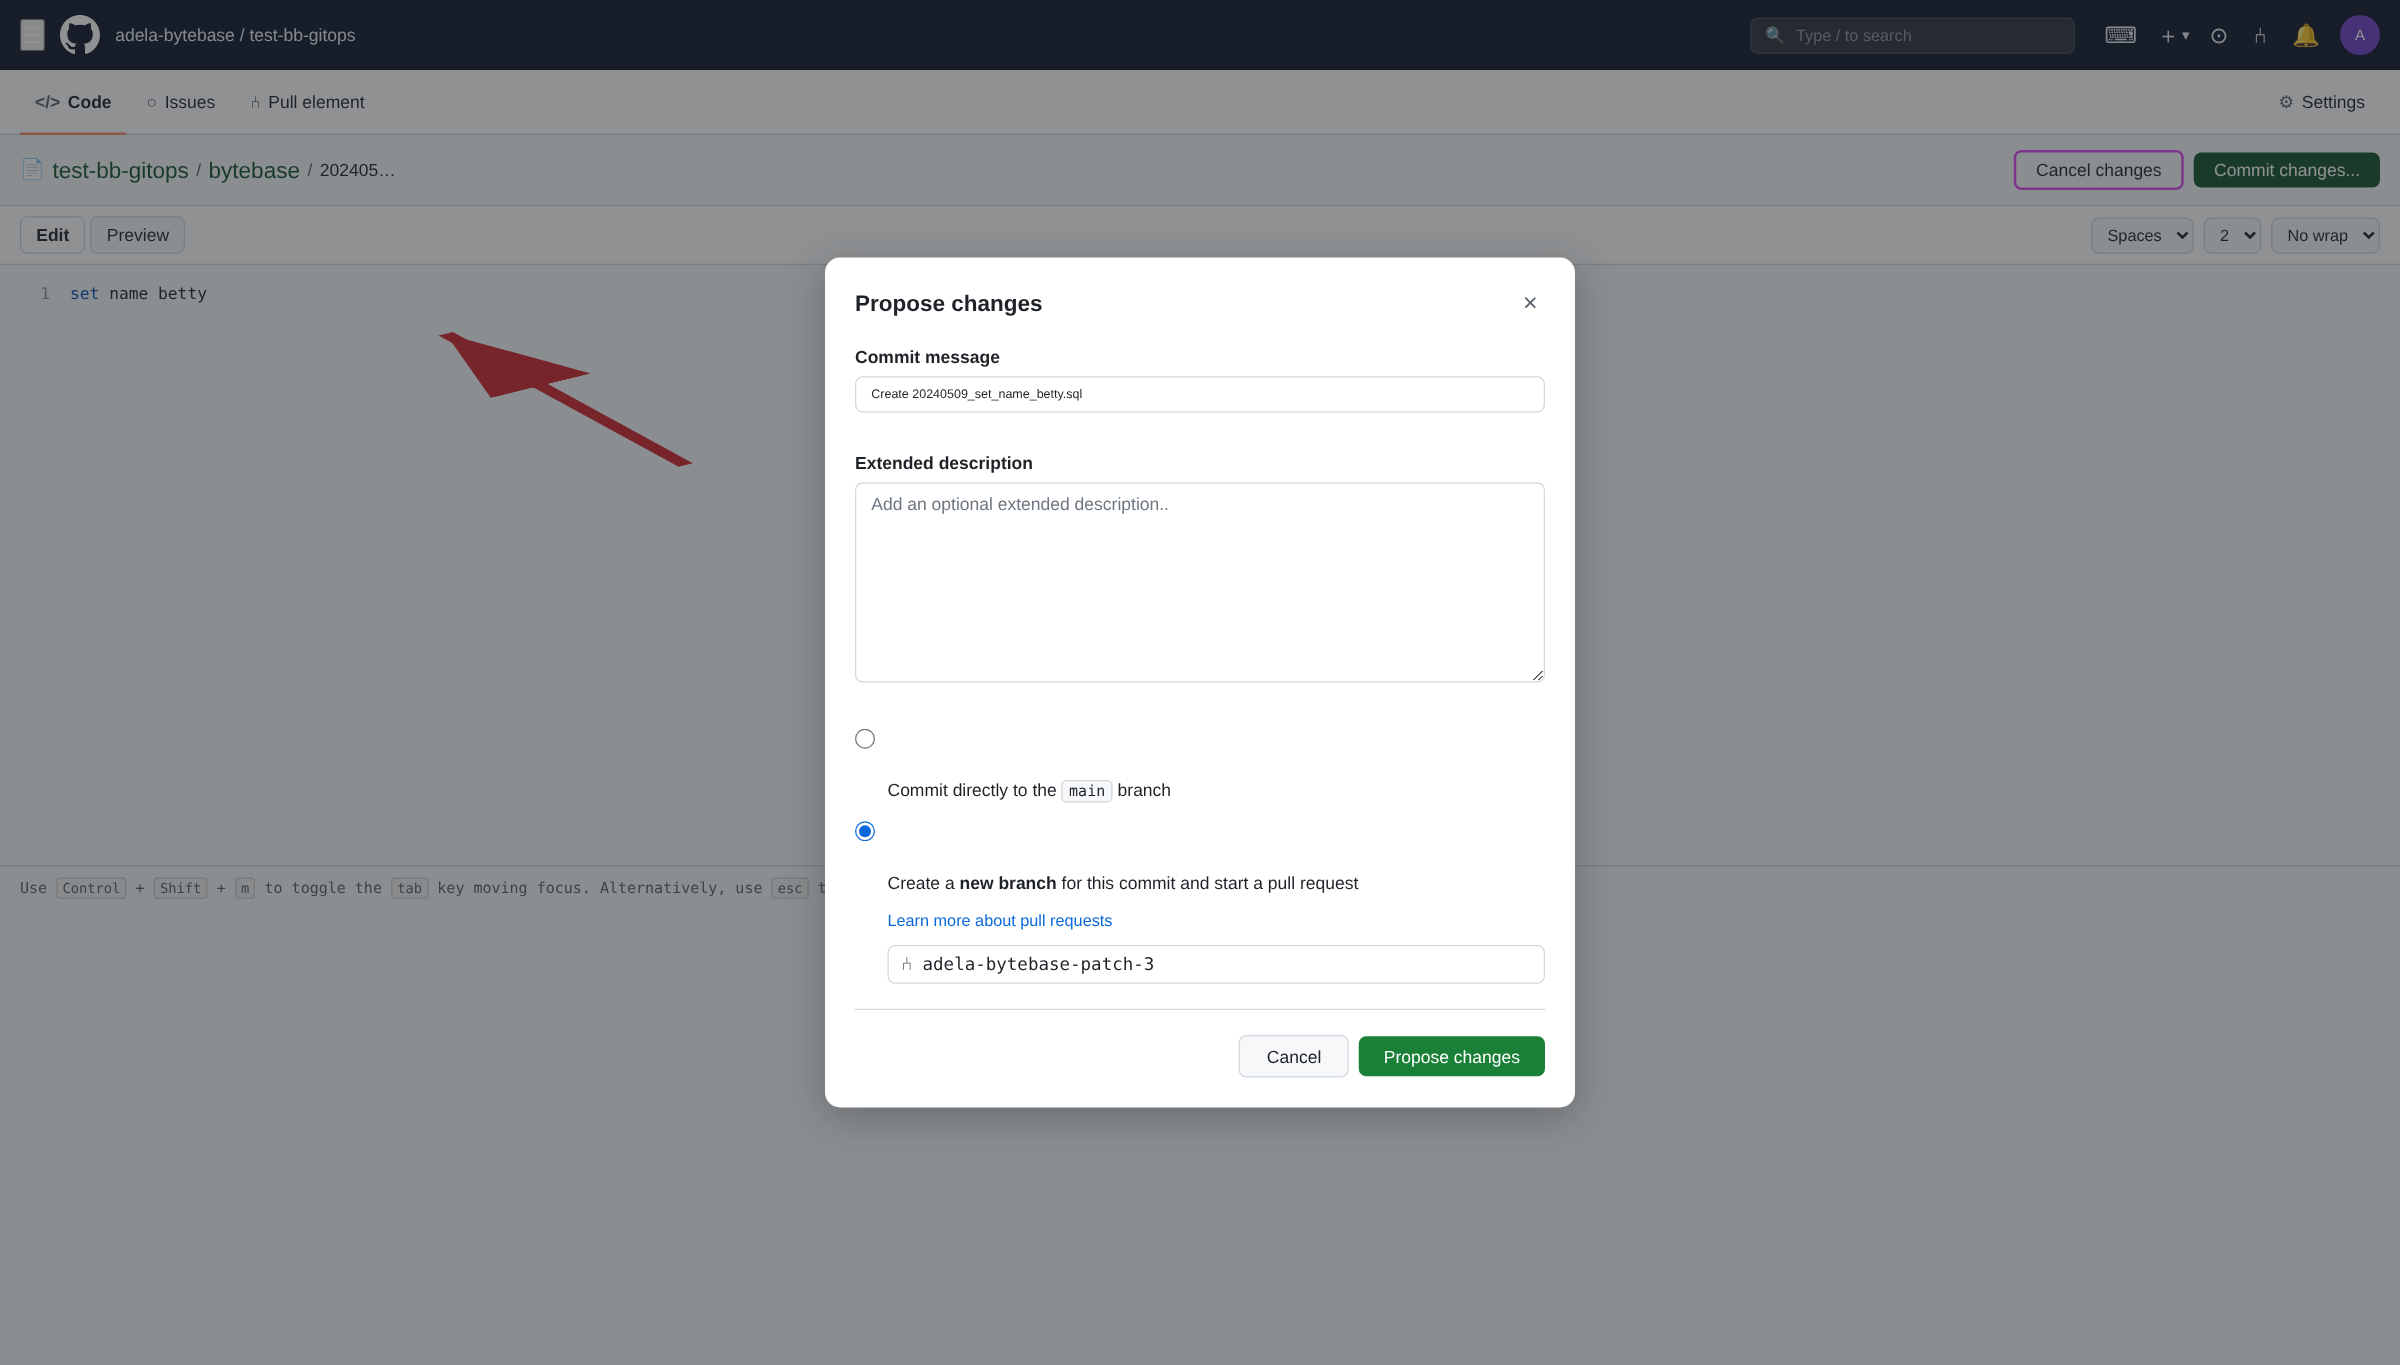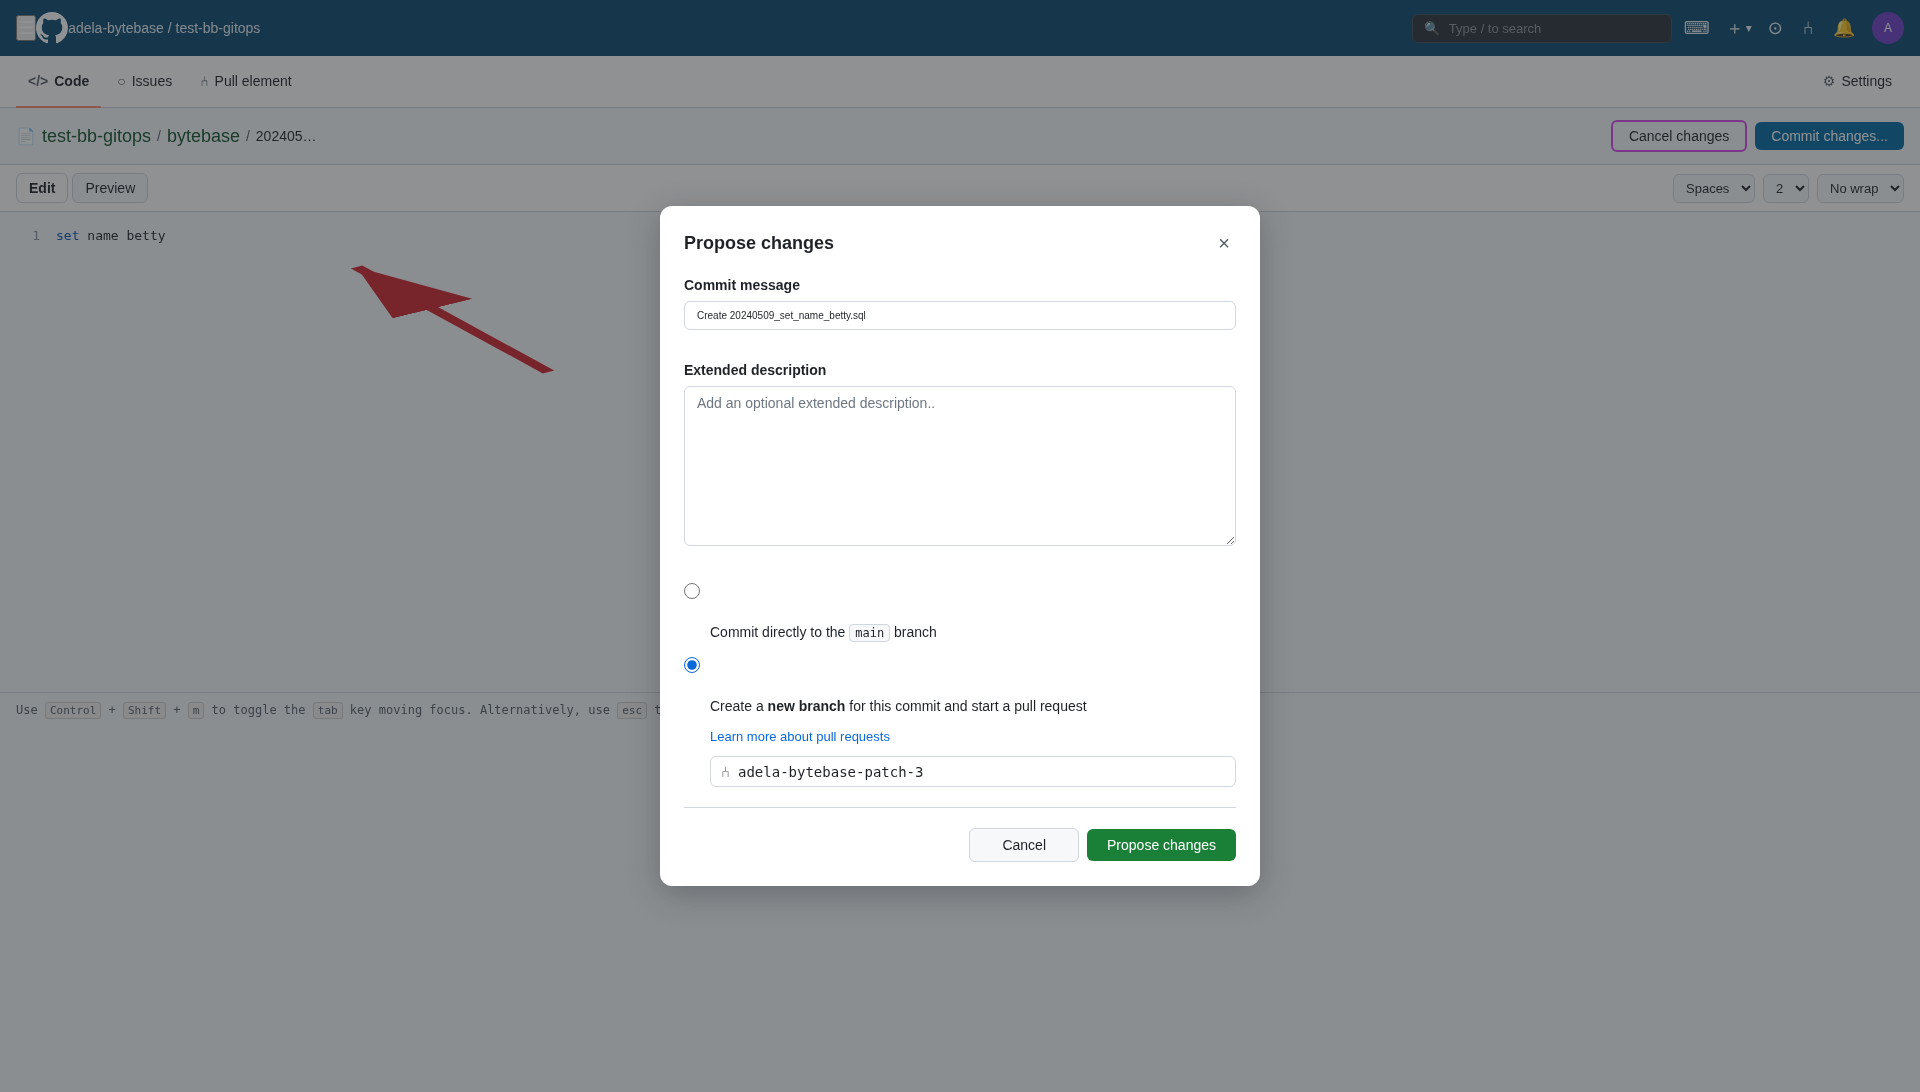--- a/index.html
+++ b/index.html
@@ -1,21 +1,21 @@
 <!DOCTYPE html>
 <html><head>
   <meta charset="utf-8">
   <style>
     * { box-sizing: border-box; margin: 0; padding: 0; }
     body { font-family: -apple-system, BlinkMacSystemFont, "Segoe UI", Helvetica, Arial, sans-serif; font-size: 14px; background: #f6f8fa; color: #1f2328; }
 
     
     .top-nav {
-      display: flex; align-items: center; background: #0c4a6e; color: #fff;
-      padding: 0 16px; height: 56px; gap: 0;
+      display: flex; align-items: center; background: #0f172a; color: #fff;
+      padding: 0 16px; height: 56px; gap: 12px;
     }
     .nav-hamburger { color: #fff; cursor: pointer; font-size: 18px; }
     .nav-logo { width: 32px; height: 32px; fill: white; flex-shrink: 0; }
     .nav-breadcrumb { display: flex; align-items: center; gap: 6px; font-size: 14px; color: #e6edf3; }
     .nav-breadcrumb a { color: #e6edf3; text-decoration: none; }
     .nav-search {
       margin-left: auto; display: flex; align-items: center; gap: 8px;
       background: #2d333b; border: 1px solid #444c56; border-radius: 6px;
       padding: 6px 12px; color: #8b949e; min-width: 260px;
     }
@@ -48,21 +48,21 @@
     .breadcrumb-icon { font-size: 16px; color: #0969da; }
     .breadcrumb-link { color: #14532d; text-decoration: none; font-size: 18px; }
     .breadcrumb-sep { color: #57606a; }
     .breadcrumb-right { display: flex; align-items: center; gap: 8px; }
     .btn-cancel-changes {
       padding: 6px 16px; border: 2px solid #d946ef; border-radius: 6px;
       background: #f6f8fa; color: #1f2328; cursor: pointer; font-size: 14px;
     }
     .btn-commit-changes {
       padding: 6px 16px; border: none; border-radius: 6px;
-      background: #0369a1; color: #fff; cursor: pointer; font-size: 14px; font-weight: 500;
+      background: #14532d; color: #fff; cursor: pointer; font-size: 14px; font-weight: 500;
     }
 
     
     .editor-toolbar {
       display: flex; align-items: center; justify-content: space-between;
       padding: 8px 16px; background: #ffffff; border-bottom: 1px solid #d0d7de;
     }
     .editor-tabs { display: flex; gap: 4px; }
     .editor-tab {
       padding: 6px 12px; border: 1px solid #d0d7de; border-radius: 6px;
@@ -134,21 +134,21 @@
       background: #fff; margin-left: 26px; margin-top: 8px; padding: 6px 10px; gap: 8px;
     }
     .branch-icon { color: #57606a; font-size: 15px; }
     .branch-input {
       border: none; outline: none; font-size: 14px; color: #1f2328; flex: 1;
       font-family: ui-monospace, monospace;
     }
     .modal-divider { border: none; border-top: 1px solid #d0d7de; margin: 20px 0; }
     .modal-footer { display: flex; align-items: center; justify-content: flex-end; gap: 8px; margin-top: 20px; }
     .btn-modal-cancel {
-      padding: 8px 32px; border: 1px solid #d0d7de; border-radius: 6px;
+      padding: 8px 21px; border: 1px solid #d0d7de; border-radius: 6px;
       background: #f6f8fa; color: #1f2328; cursor: pointer; font-size: 14px;
     }
     .btn-propose {
       padding: 8px 20px; border: none; border-radius: 6px;
       background: #1a7f37; color: #fff; cursor: pointer; font-size: 14px; font-weight: 500;
     }
   </style>
 </head>
 <body>
 

